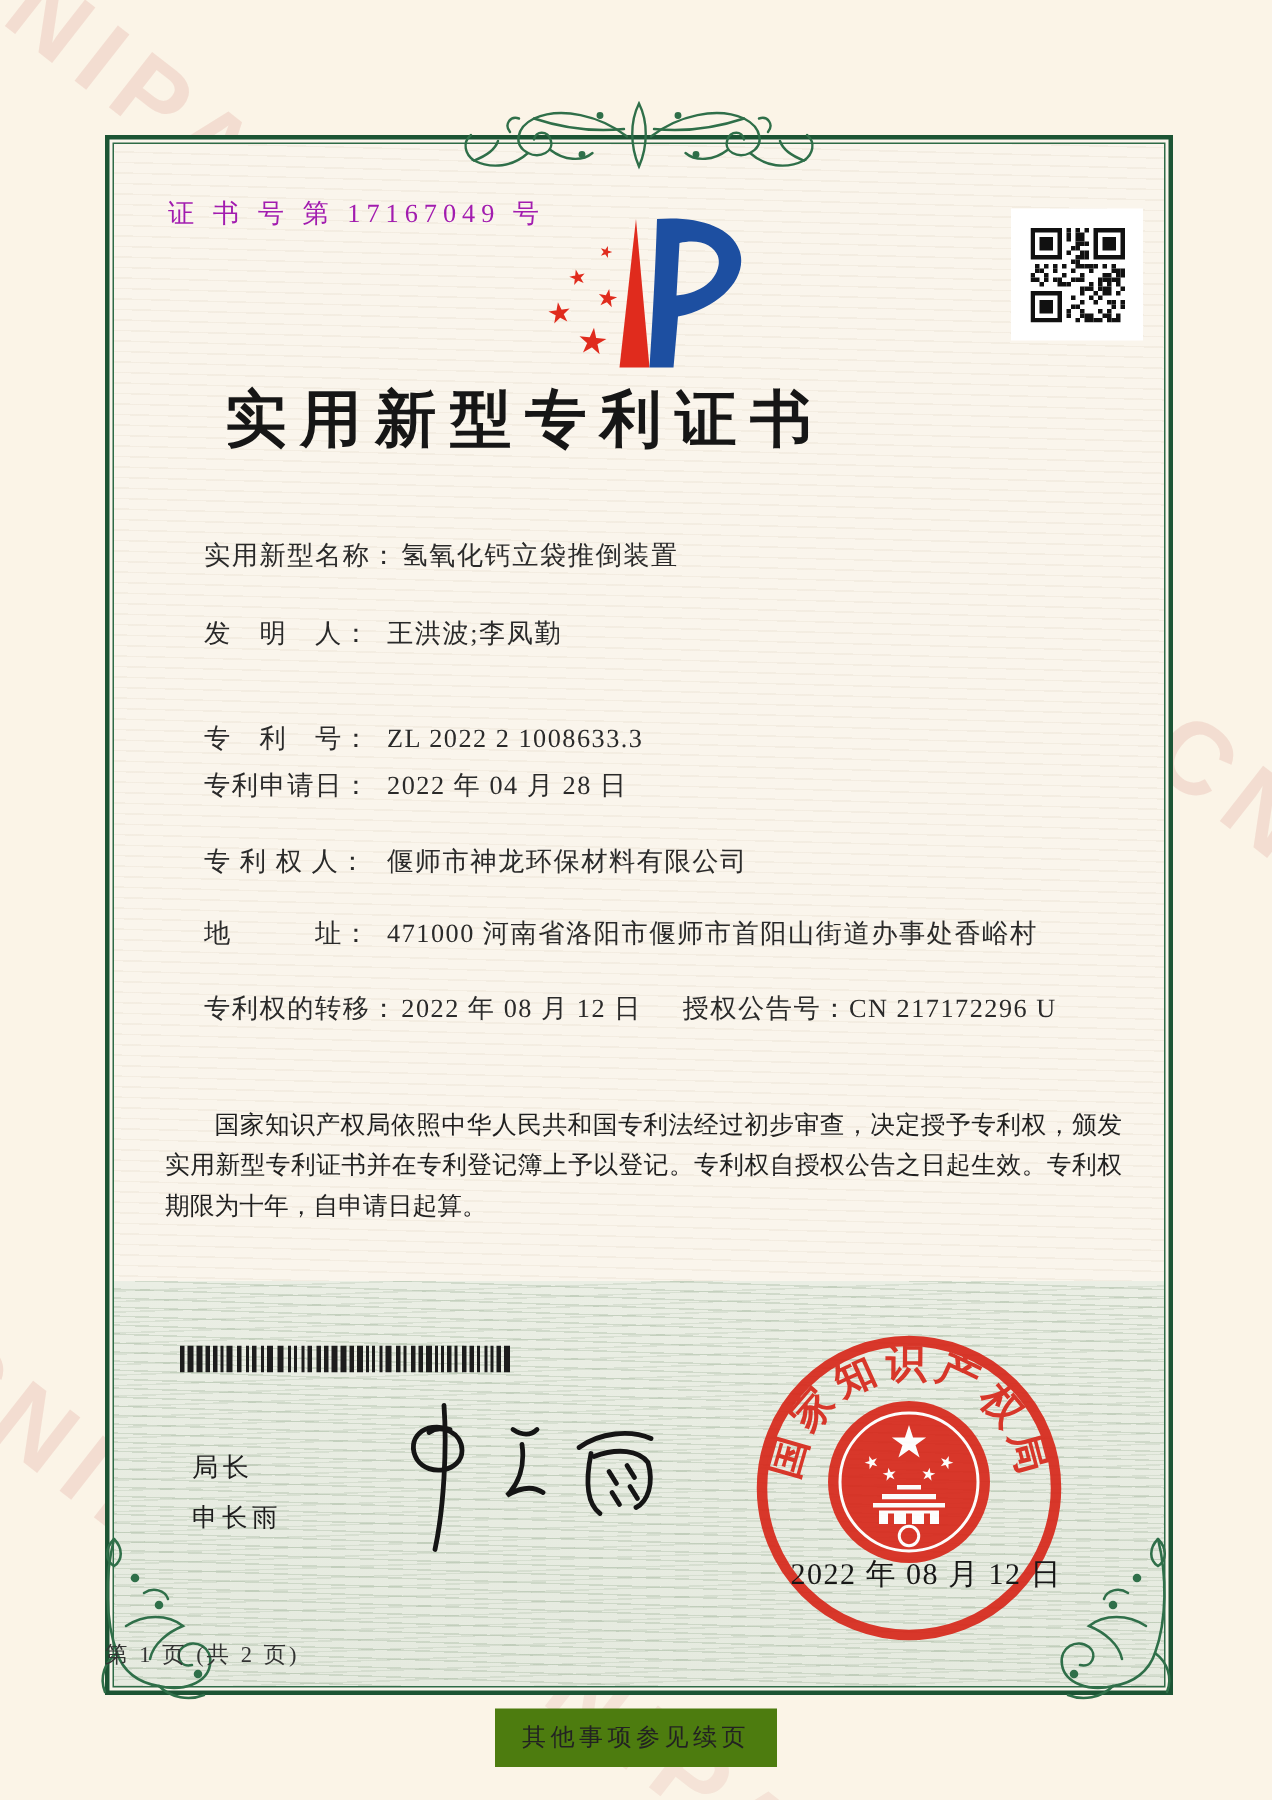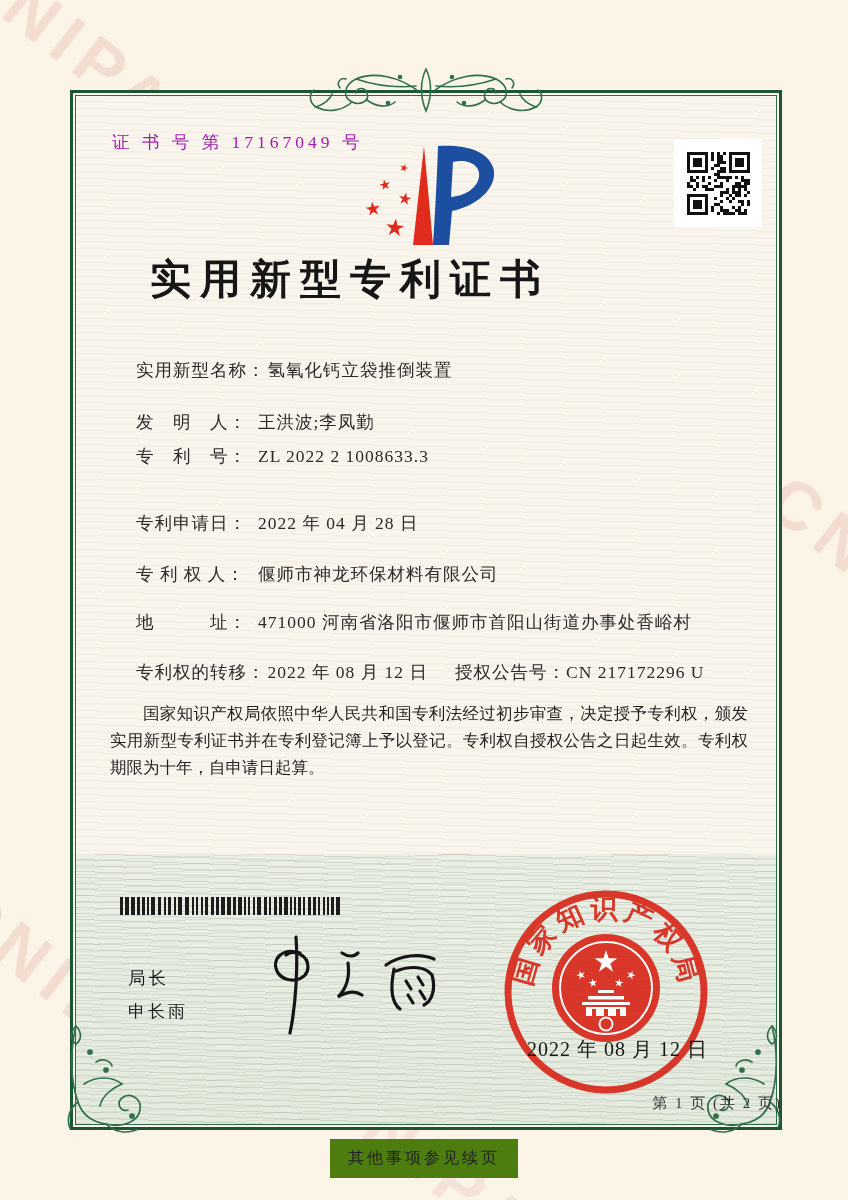--- a/index.html
+++ b/index.html
@@ -61,34 +61,34 @@
   
   .row { position:absolute; left:112px; z-index:4; font-size:17.5px; color:#2a2a2a; letter-spacing:1px; white-space:nowrap; }
   .row .lbl { display:inline-block; min-width:120px;margin-left:24px; }
   .row .val { margin-left:2px; }
   .grant-no { position:absolute; left:343px; }
   
   .body-text {
     position:absolute; left:110px; top:700px; width:638px; z-index:4;
     font-size:16.5px; line-height:27px; color:#1f1f1f; text-align:justify;
   }
-  .body-text p { text-indent:2em; }
+  .body-text p { text-indent:2em;margin-top:36px; }
   
   .barcode { position:absolute; left:120px; top:897px; z-index:4; }
   .signer-title { position:absolute; left:128px; top:966px; z-index:5; font-size:17.5px; letter-spacing:3px; color:#1d1d1d;text-align:center; }
   .signer-name  { position:absolute; left:128px; top:1000px; z-index:5; font-size:17px; letter-spacing:3px; color:#1d1d1d; }
   .signature { position:absolute; left:238px; top:925px; z-index:5; }
   .seal { position:absolute; left:496px; top:882px; z-index:5; opacity:.92; }
   .seal-date {
     position:absolute; left:527px; top:1036px; z-index:6;
     font-size:20px; letter-spacing:1px; color:#171717;
   }
   .page-info {
     position:absolute; left:70px; width:712px; top:1094px; z-index:5;
-    text-align:right; font-size:15px; letter-spacing:2px; color:#333;
+    text-align:left; font-size:15px; letter-spacing:2px; color:#333;
   }
   .continuation {
     position:absolute; left:50%; transform:translateX(-50%); top:1139px; z-index:4;
     background:#4d7c0f; padding:9px 18px; font-size:16px; letter-spacing:3px; color:#222;
   }
 </style>
 </head>
 <body>
 
 <div class="wm" style="left:-60px; top:0px;">CNIPA</div>
@@ -306,21 +306,21 @@
 </div>
 
 <div class="title">实用新型专利证书</div>
 
 <div class="row" style="top:358px;">
   <span class="lbl">实用新型名称：</span><span class="val">氢氧化钙立袋推倒装置</span>
 </div>
 <div class="row" style="top:410px;">
   <span class="lbl">发　明　人：</span><span class="val">王洪波;李凤勤</span>
 </div>
-<div class="row" style="top:444px;">
+<div class="row" style="top:480px;">
   <span class="lbl">专　利　号：</span><span class="val">ZL 2022 2 1008633.3</span>
 </div>
 <div class="row" style="top:511px;">
   <span class="lbl">专利申请日：</span><span class="val">2022 年 04 月 28 日</span>
 </div>
 <div class="row" style="top:562px;">
   <span class="lbl">专 利 权 人：</span><span class="val">偃师市神龙环保材料有限公司</span>
 </div>
 <div class="row" style="top:610px;">
   <span class="lbl">地　　　址：</span><span class="val">471000 河南省洛阳市偃师市首阳山街道办事处香峪村</span>

